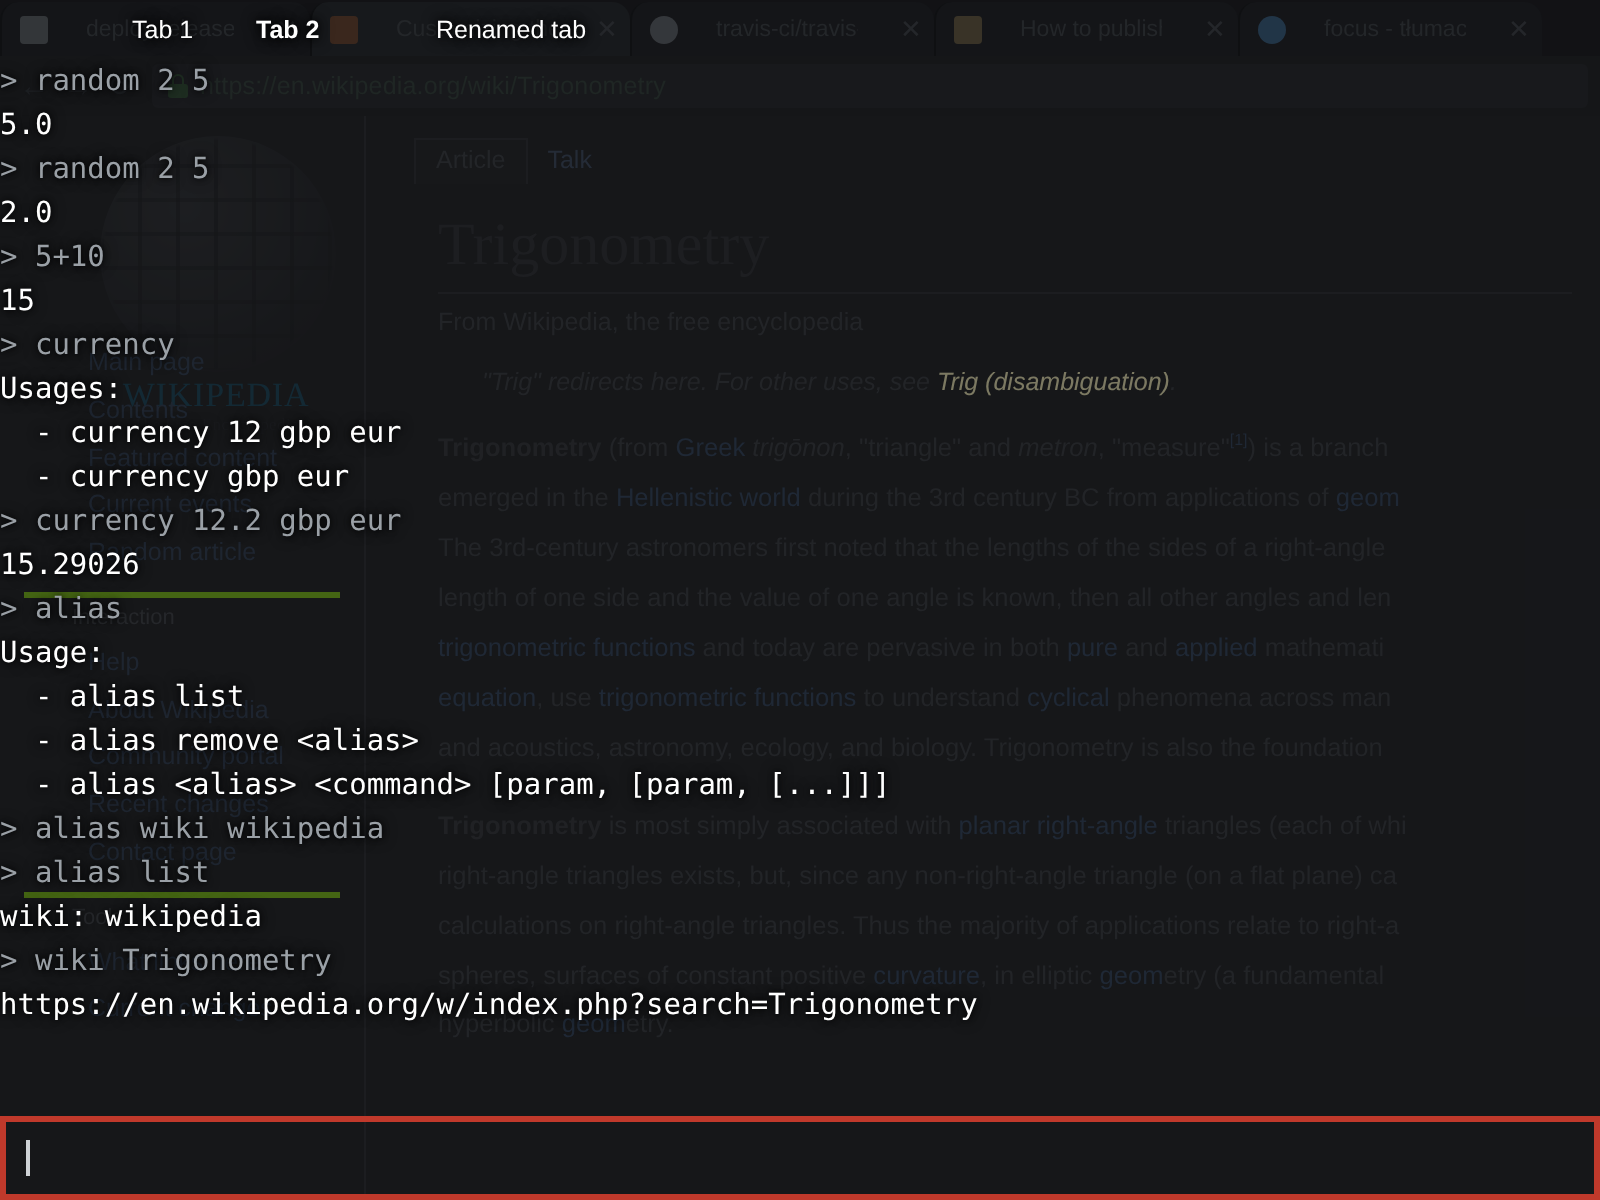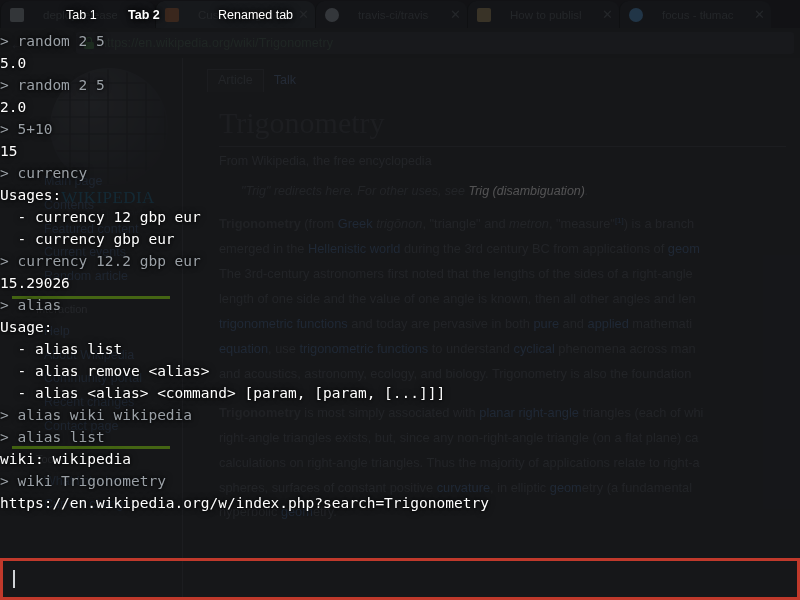--- a/index.html
+++ b/index.html
@@ -82,21 +82,21 @@
   .content { position: absolute; left: 182px; top: 0; width: 618px; height: 542px;
              border-left: 1px solid #2a2d31; padding: 8px 0 0 0; }
   .ctabs { display: flex; margin-left: 24px; height: 26px; align-items: flex-end; }
   .ctab { font-size: 12.5px; color: #3d4c63; padding: 3px 10px 5px 10px; }
   .ctab.sel { color: #3a3e43; border: 1px solid #2b2e32; border-bottom: none; background: #1f2225; }
   .art { padding: 0 14px 0 36px; }
   .art h1 { font-family: "Liberation Serif", serif; font-weight: 400; font-size: 30px;
             color: #2d3034; padding-top: 14px; padding-bottom: 6px; border-bottom: 1px solid #2b2e32; }
   .tagline { font-size: 12.5px; color: #393d42; padding-top: 7px; }
   .hatnote { font-size: 12.5px; color: #393d42; font-style: italic; padding: 16px 0 0 22px; }
-  .hatnote a { color: #a3a3a3; }
+  .hatnote a { color: #fef9c3; }
   .para { font-size: 12.8px; color: #383c41; line-height: 1.95; padding-top: 14px; text-align: left; white-space: nowrap; }
   .para a { color: #31455f; text-align: right; }
   .para b { color: #33373b; }
   .para i { font-style: italic; }
   .sup { font-size: 8px; vertical-align: super; color: #31455f; }
 
   
   .scrim { position: absolute; inset: 0; background: rgba(16,17,19,0.55); pointer-events: none; }
 
   

